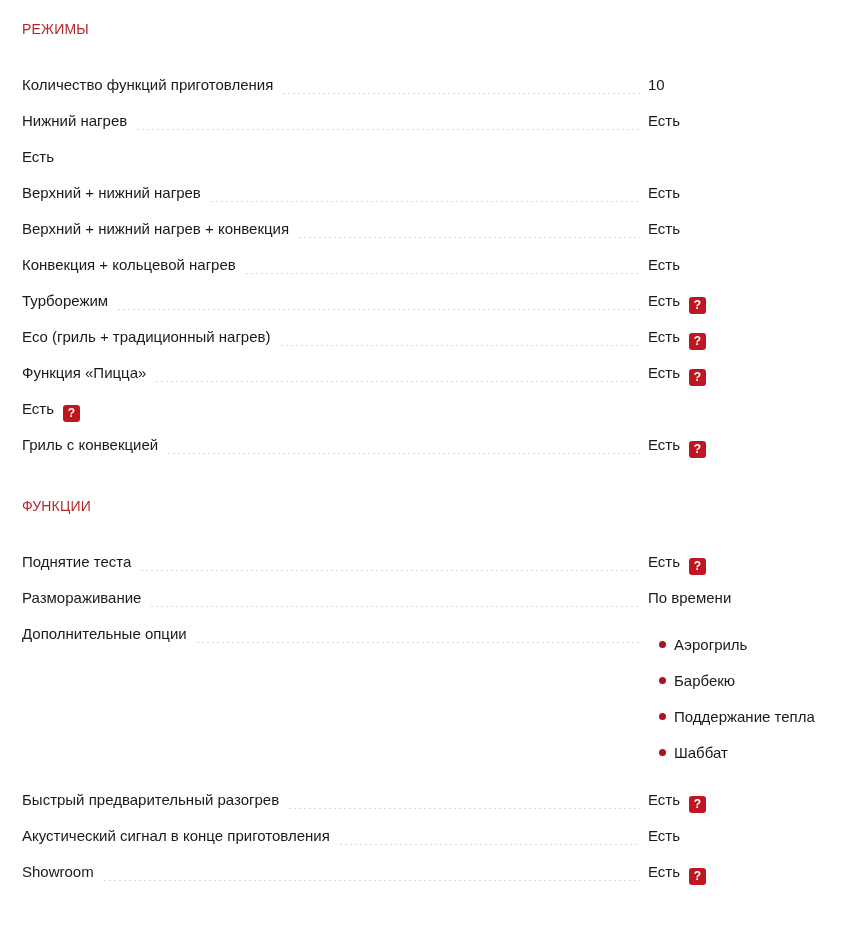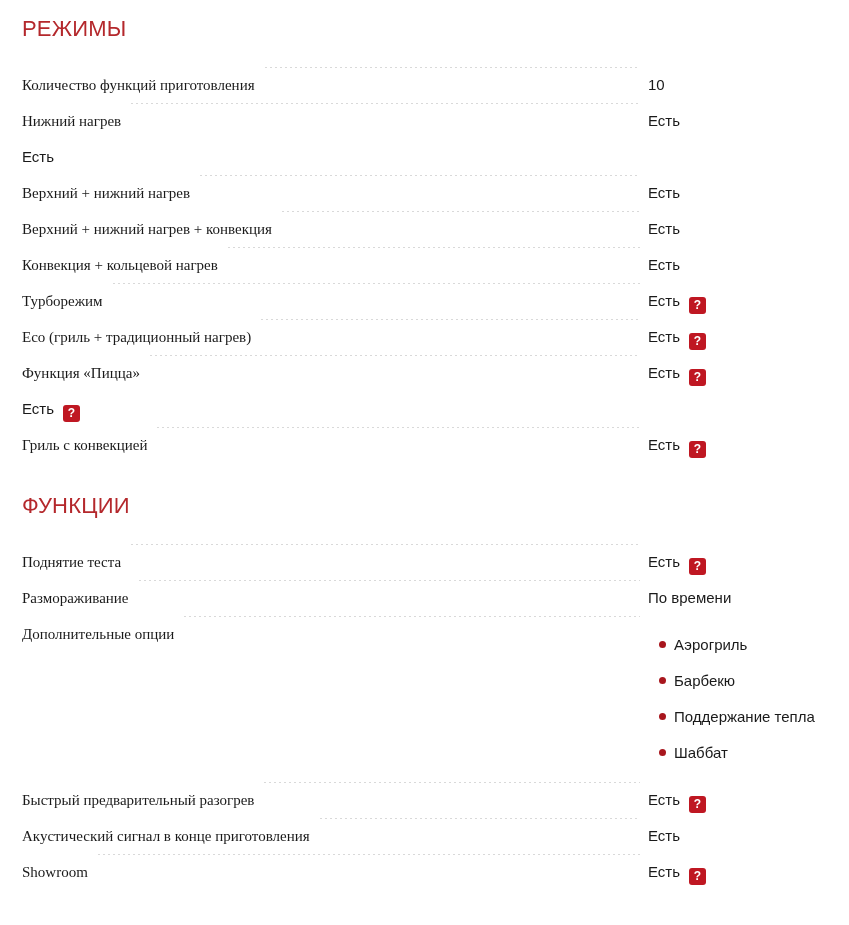--- a/index.html
+++ b/index.html
@@ -14,33 +14,32 @@
   body{
     width:849px;height:925px;background:#ffffff;overflow:hidden;
     font-family:"Liberation Sans","DejaVu Sans",sans-serif;
     color:var(--text);
   }
   .page{padding:16px 22px 20px 22px;}
   .section{margin:0;}
   .section.section-gap{margin-top:30px;}
   .section-title{
     color:var(--accent);
-    font-size:22px;
+    font-size:14px;
     font-weight:400;
     line-height:26px;
     margin:0 0 25px 0;
     letter-spacing:.2px;
   }
   .spec-row{display:flex;min-height:36px;}
   .row-left{
     flex:0 0 626px;
     display:flex;
-    align-items:flex-start;
+    align-items:flex-end;
     height:36px;
-    font-family:Liberation Serif, serif;
   }
   .spec-label{
     font-size:15px;
     line-height:36px;
     white-space:nowrap;
   }
   .leader{
     flex:1 1 auto;
     height:1px;
     margin:0 8px 9px 10px;

